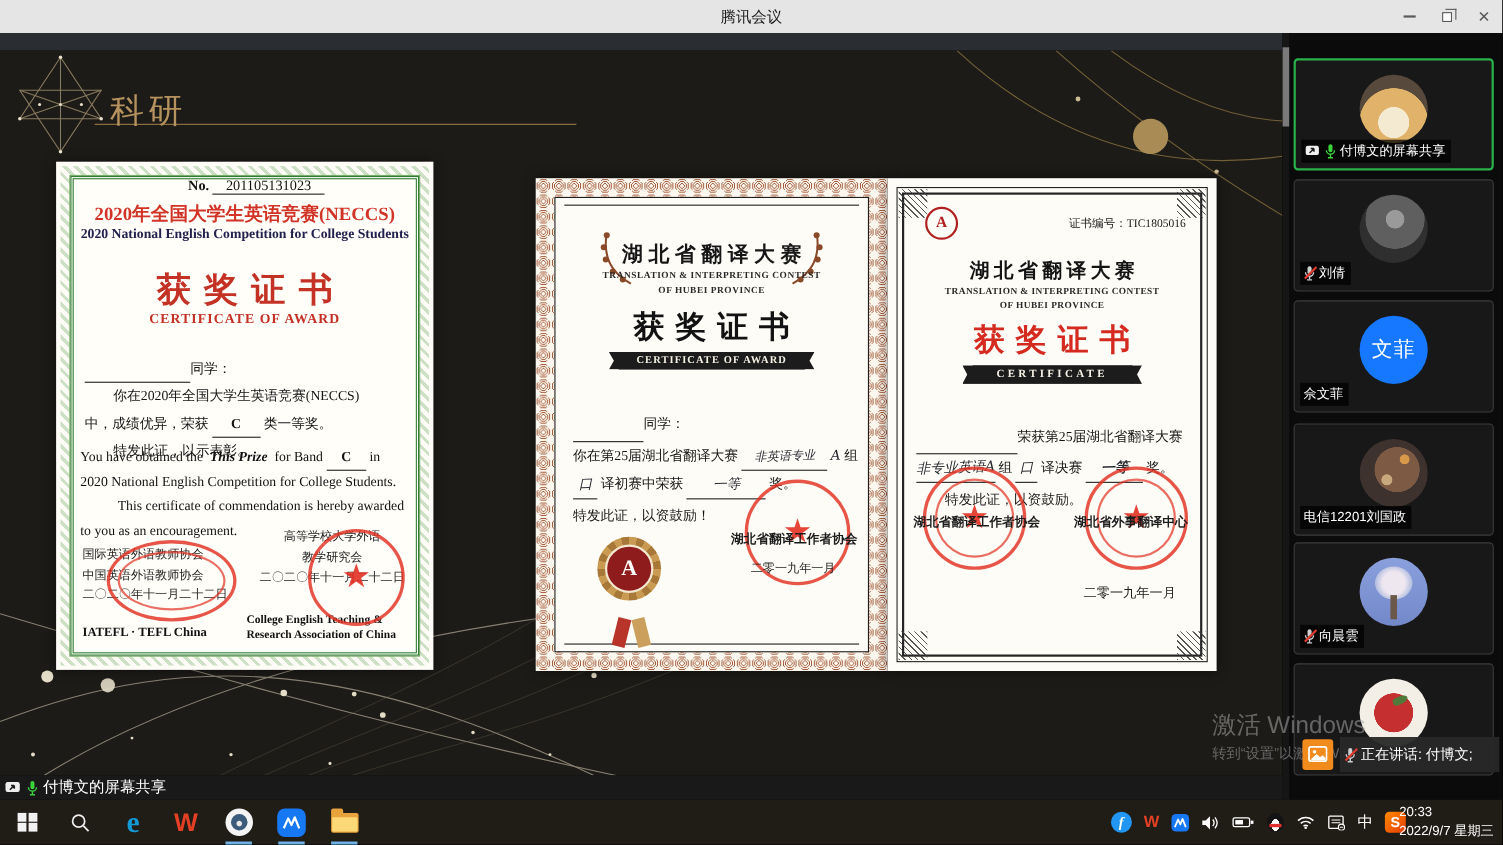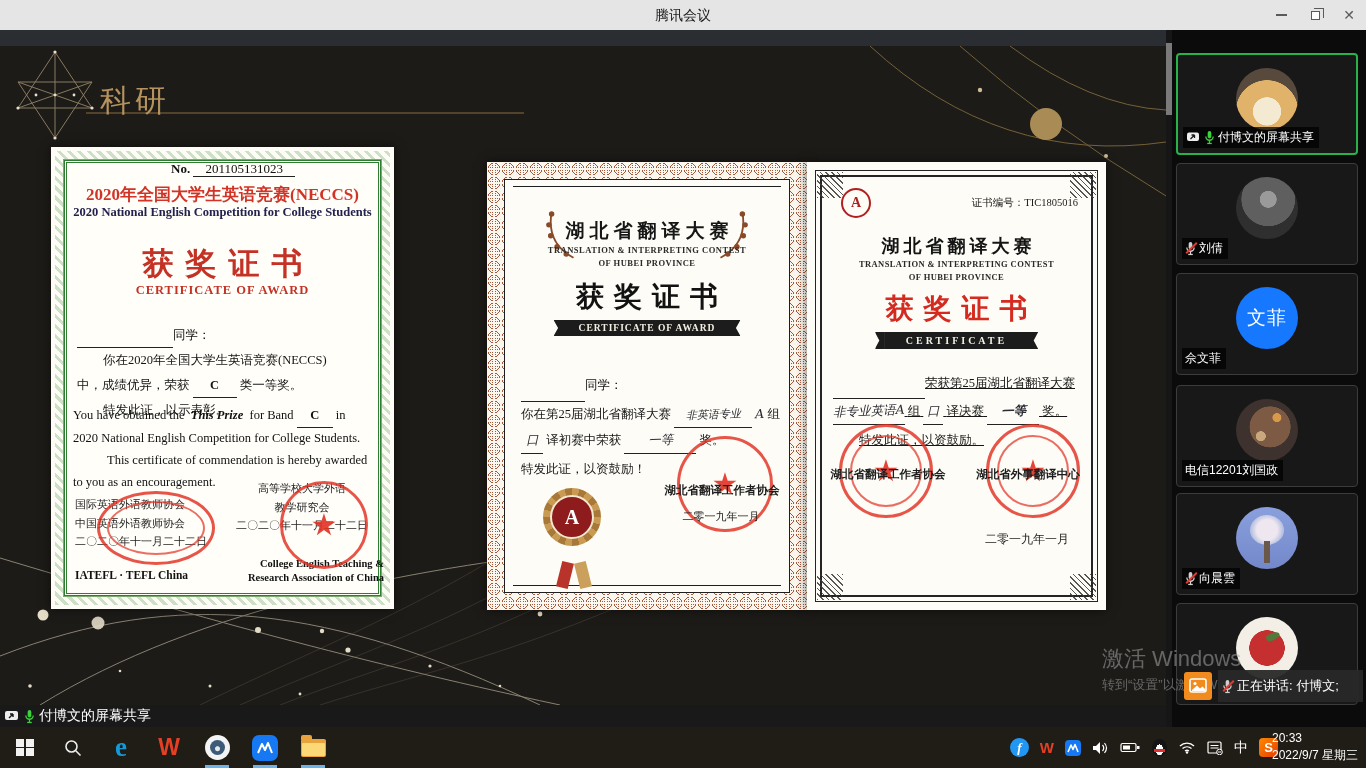--- a/index.html
+++ b/index.html
@@ -53,21 +53,21 @@
   .c1-award { position:absolute; left:0; right:0; top:96px; text-align:center; color:#c43125;
     font-weight:bold; font-size:31px; letter-spacing:12px; text-indent:12px; }
   .c1-award-en { position:absolute; left:0; right:0; top:136px; text-align:center; color:#c43125;
     font-weight:bold; font-size:12.5px; letter-spacing:1px; }
   .c1-body { position:absolute; left:26px; right:22px; top:176px; font-size:12.5px; color:#141414;
     line-height:1.95; }
   .c1-en { position:absolute; left:22px; right:18px; top:252px; font-size:12.5px; color:#111; line-height:1.75; }
   .c1-orgL { position:absolute; left:24px; bottom:58px; font-size:11px; color:#222; line-height:1.7; }
   .c1-orgL-en { position:absolute; left:24px; bottom:28px; font-size:11.5px; font-weight:bold; color:#111; }
   .c1-orgR { position:absolute; right:16px; bottom:74px; width:152px; text-align:center; font-size:11px; color:#222; line-height:1.7; }
-  .c1-orgR-en { position:absolute; right:10px; bottom:24px; width:160px; text-align:right;
+  .c1-orgR-en { position:absolute; right:10px; bottom:24px; width:160px; text-align:left;
     font-size:10.5px; font-weight:bold; color:#111; line-height:1.35; }
   .c1-seal-l { left:46px; bottom:44px; width:118px; height:74px; border-radius:50%; }
   .c1-seal-l::after { content:""; position:absolute; inset:7px; border:2px solid rgba(226,48,34,.7); border-radius:50%; }
   .c1-seal-r { right:26px; bottom:40px; width:88px; height:88px; }
 
   
   .cert2 { left:487px; top:116px; width:320px; height:448px;
     background-image:radial-gradient(circle at 7px 7px, transparent 0 1.6px, #a4593a 1.6px 2.3px,
       transparent 2.3px 3.6px, #a4593a 3.6px 4.3px, transparent 4.3px 5.6px, #a4593a 5.6px 6.2px, transparent 6.2px);
     background-size:14px 14px; background-color:#fbf7ee; }
@@ -116,21 +116,21 @@
     border:2px solid #b02020; display:flex; align-items:center; justify-content:center;
     color:#b02020; font-size:14px; font-weight:bold; font-family:"Liberation Serif",serif; }
   .c3-no { position:absolute; right:28px; top:34px; font-size:10.5px; color:#1a1a1a; }
   .c3-title { position:absolute; left:0; right:0; top:72px; text-align:center; color:#141414;
     font-weight:bold; font-size:18px; letter-spacing:4px; text-indent:4px; }
   .c3-en { position:absolute; left:0; right:0; top:96px; text-align:center; color:#2a2a2a;
     font-weight:bold; font-size:8.5px; letter-spacing:.4px; line-height:1.5; }
   .c3-award { position:absolute; left:0; right:0; top:128px; text-align:center; color:#d42a20;
     font-weight:bold; font-size:28px; letter-spacing:10px; text-indent:10px; }
   .c3-banner { top:170px; font-size:10px; letter-spacing:3px; padding:3px 22px; }
-  .c3-body { position:absolute; left:26px; right:20px; top:206px; font-size:12.5px; color:#161616; line-height:2.4;text-decoration:underline; }
+  .c3-body { position:absolute; left:26px; right:20px; top:220px; font-size:12.5px; color:#161616; line-height:2.4; }
   .c3-seal-l { left:32px; bottom:92px; width:94px; height:94px; }
   .c3-seal-r { right:26px; bottom:92px; width:94px; height:94px; }
   .c3-org-l { position:absolute; left:6px; bottom:128px; width:150px; text-align:center;
     font-size:11.5px; font-weight:bold; color:#1c1c1c; z-index:4; }
   .c3-org-r { position:absolute; right:0; bottom:128px; width:156px; text-align:center;
     font-size:11.5px; font-weight:bold; color:#1c1c1c; z-index:4; }
   .c3-date { position:absolute; right:14px; bottom:62px; width:130px; text-align:center;
     font-size:12px; color:#1c1c1c; }
 
   

